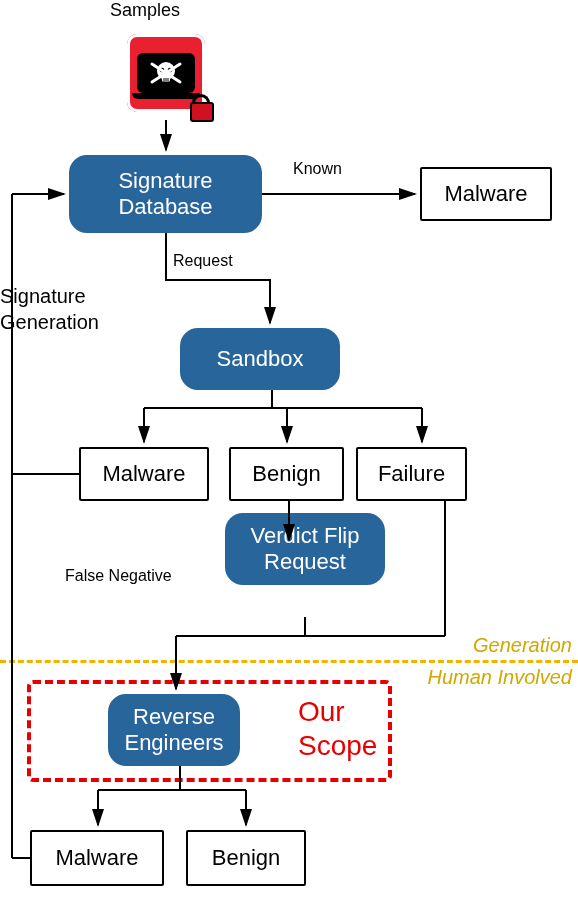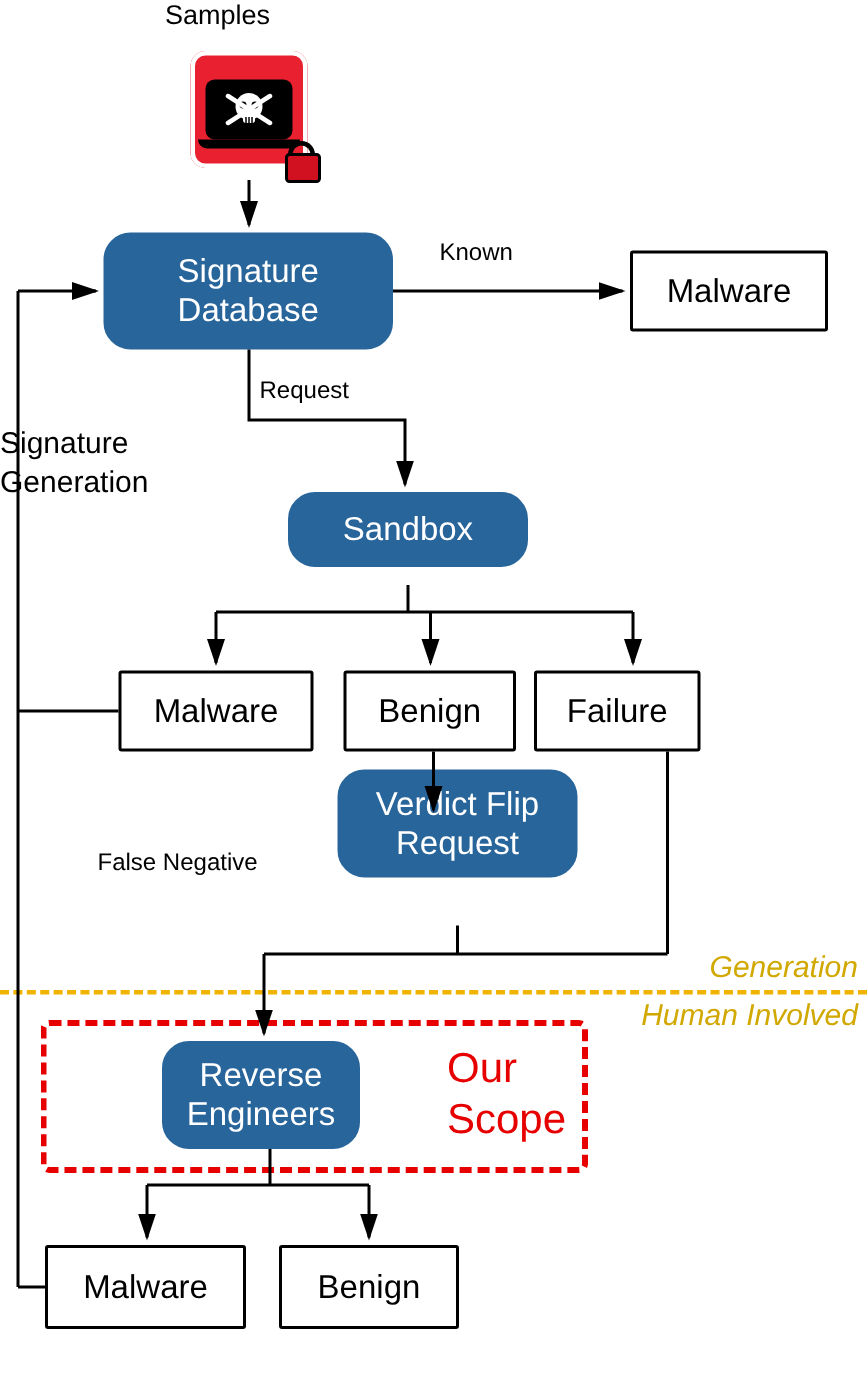--- a/index.html
+++ b/index.html
@@ -51,21 +51,21 @@
     <div class="shackle"></div>
     <div class="body"></div>
   </div>
 </div>
 
 <div class="box blue" style="left:69px;top:155px;width:193px;height:78px;white-space:pre">Signature
 Database</div>
 
 <div class="box white" style="left:420px;top:167px;width:132px;height:54px">Malware</div>
 
-<div class="box blue" style="left:192px;top:328px;width:160px;height:50px">Sandbox</div>
+<div class="box blue" style="left:180px;top:328px;width:160px;height:62px">Sandbox</div>
 
 <div class="box white" style="left:79px;top:447px;width:130px;height:54px">Malware</div>
 <div class="box white" style="left:229px;top:447px;width:115px;height:54px">Benign</div>
 <div class="box white" style="left:356px;top:447px;width:111px;height:54px">Failure</div>
 
 <div class="box blue" style="left:225px;top:513px;width:160px;height:72px;white-space:pre">Verdict Flip
 Request</div>
 
 <div class="box blue" style="left:108px;top:694px;width:132px;height:72px;white-space:pre">Reverse
 Engineers</div>

